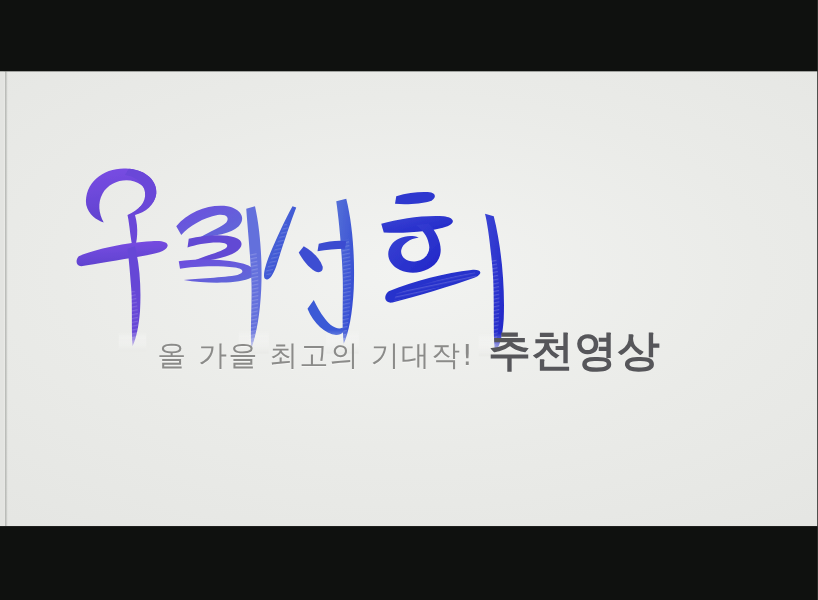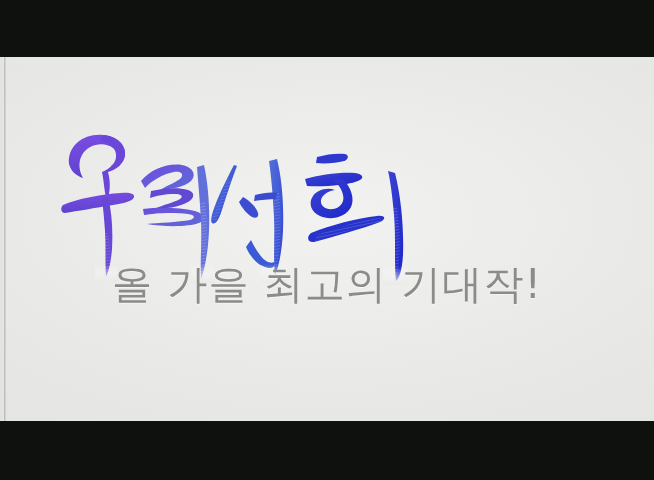--- a/index.html
+++ b/index.html
@@ -86,21 +86,21 @@
     top: 207px;           
     width: 654px;
     height: 62px;
     display: flex;
     align-items: baseline;
     justify-content: center;
     gap: 11px;
     white-space: nowrap;
   }
   #subtitle-tagline {
-    font-size: 40px;
+    font-size: 23px;
     font-weight: 400;
     letter-spacing: 1.2px;
     color: #8b8b89;
     line-height: 1;
     text-shadow: 0 1px 0 rgba(255,255,255,.45);
   }
   #subtitle-badge {
     font-size: 34px;
     font-weight: 700;
     letter-spacing: 0.4px;
@@ -249,19 +249,20 @@
             <path d="M342,86 C346,114 345,142 341,158 L336,157 C340,138 341,112 337,86 Z" fill="url(#streaks)" opacity="0.85"></path>
             <rect x="328" y="116" width="26" height="48" fill="url(#fadeDown)"></rect>
           </g>
 
         </g>
       </svg>
     </div>
 
     <div id="subtitle-line">
       <span id="subtitle-tagline" style="color: rgb(139, 139, 137);">올 가을 최고의 기대작!</span>
+      <span id="subtitle-badge" style="color: rgb(86, 86, 90);">추천영상</span>
     </div>
 
   </div>
 
   <div class="letterbox" id="letterbox-bottom" style="background: rgb(15, 17, 15); height: 59px;"></div>
 
 </div>
 
 </body></html>

